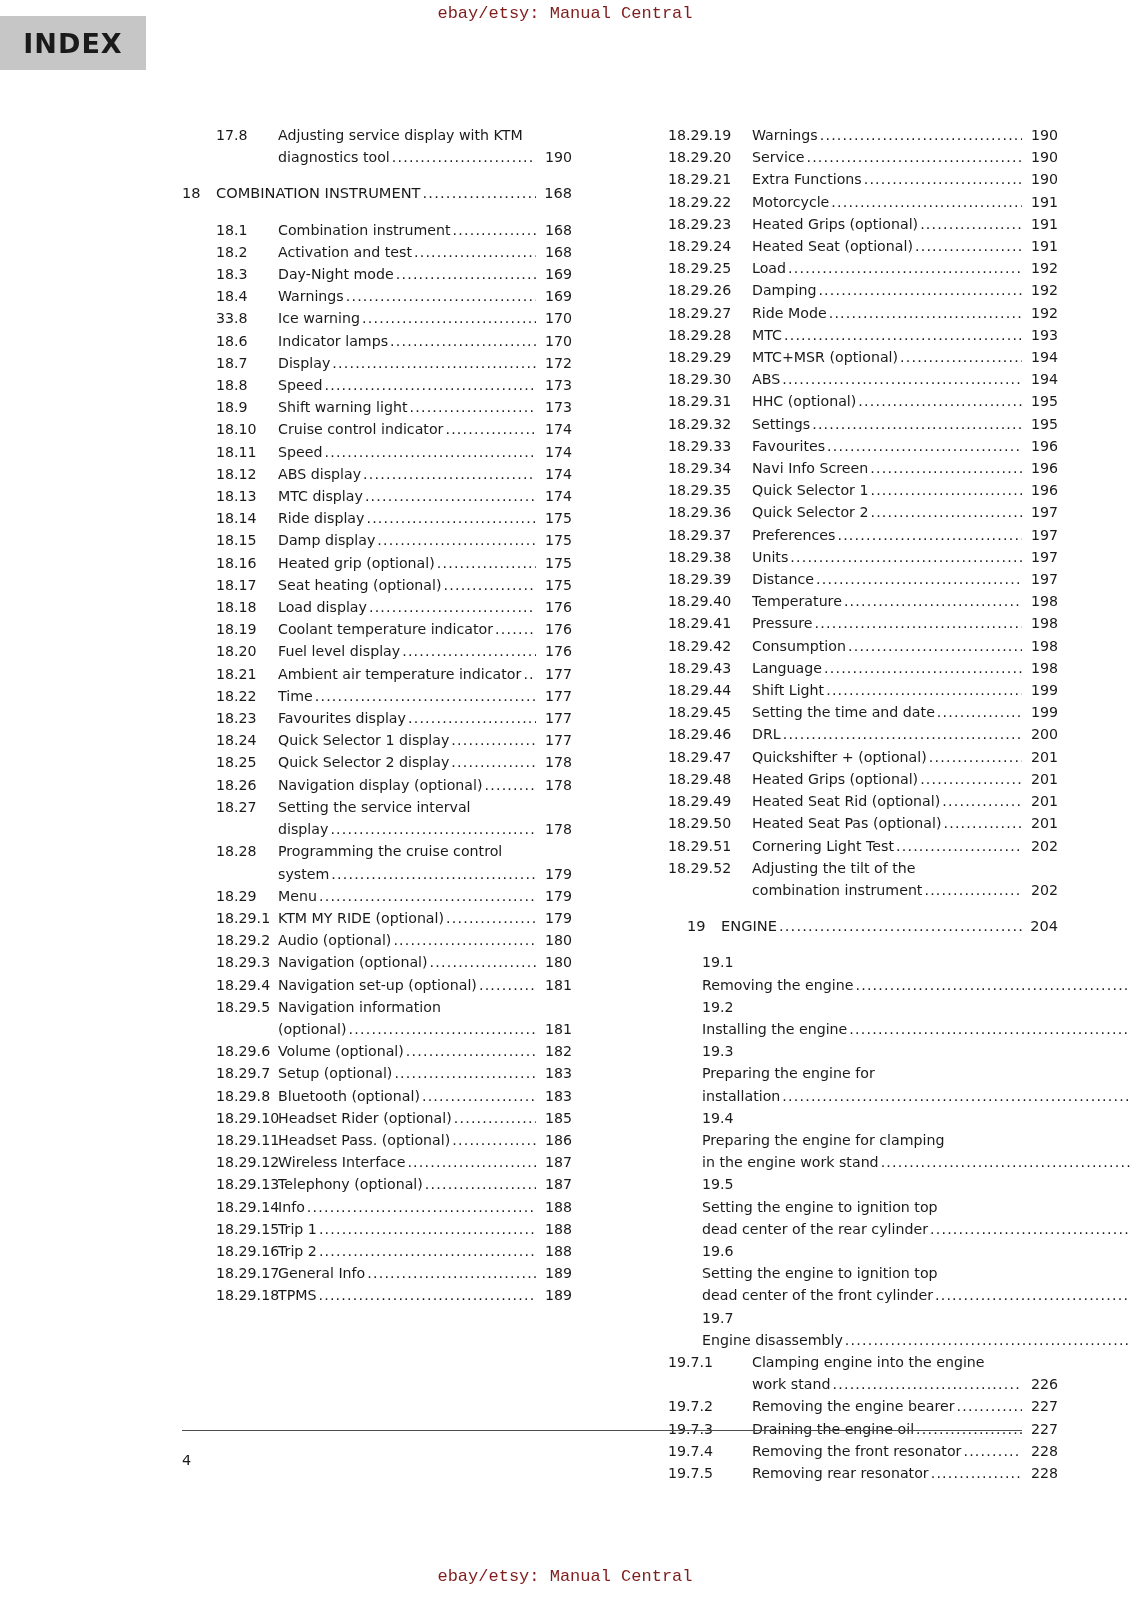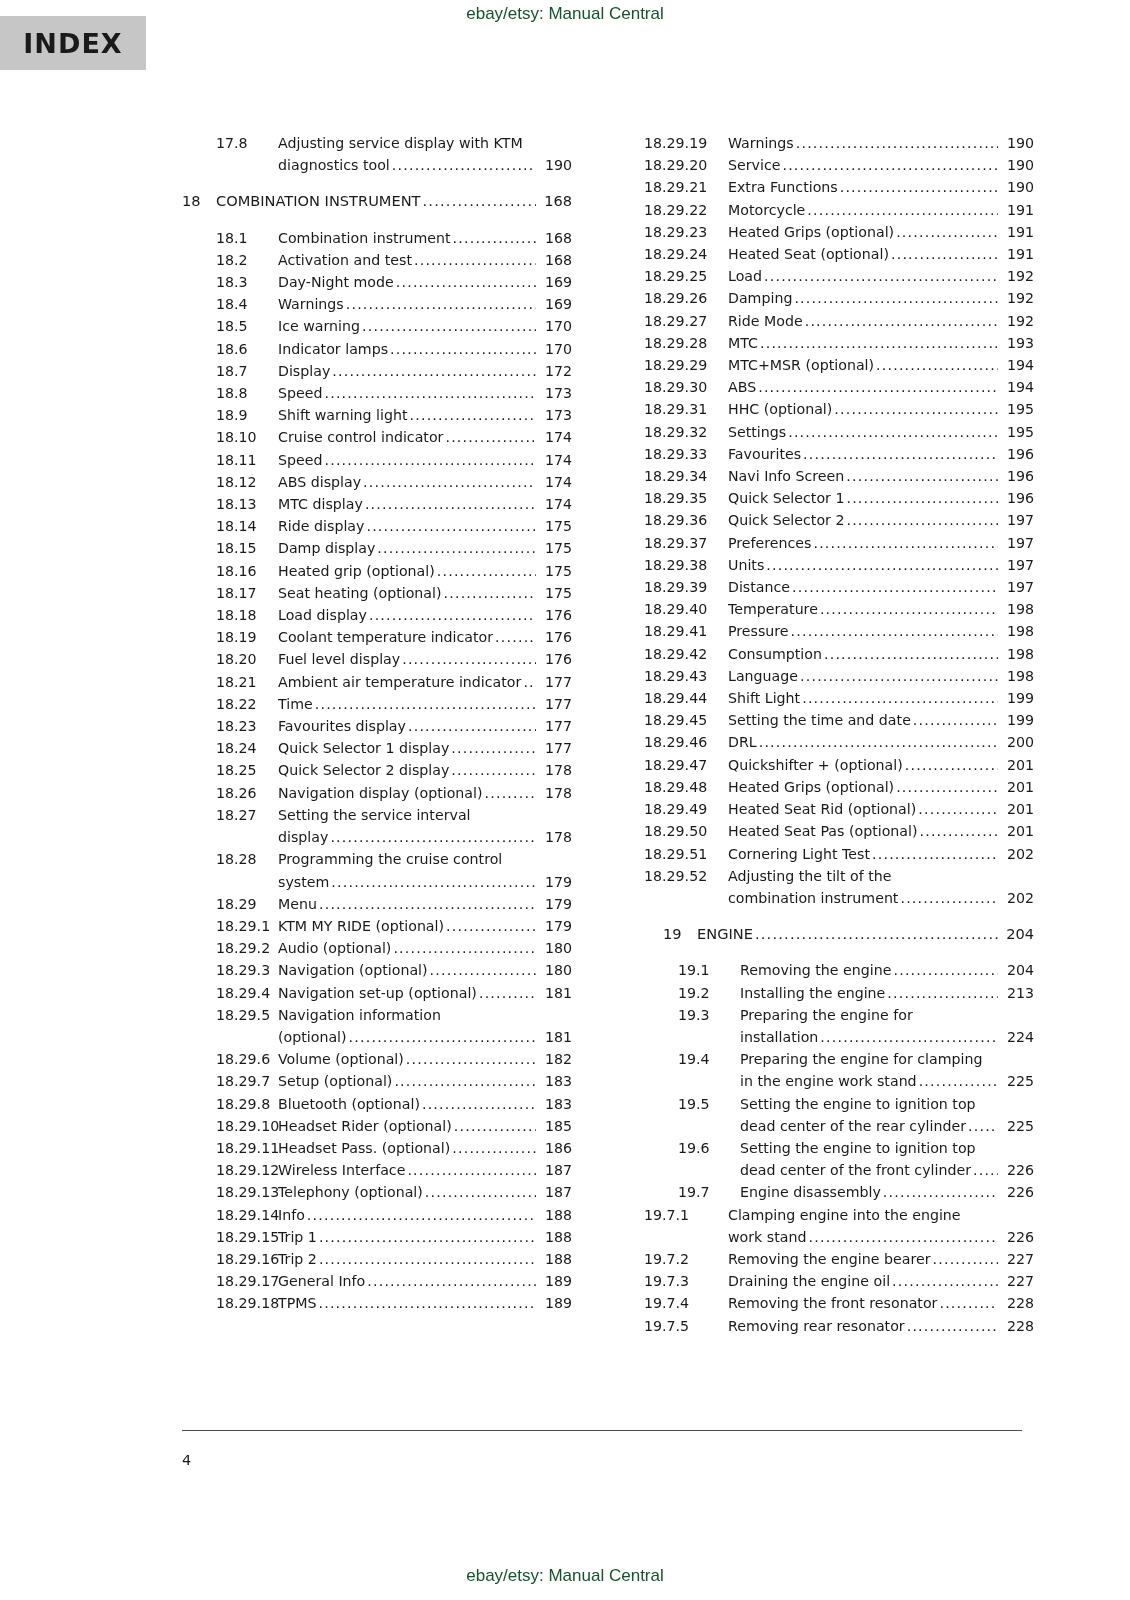--- a/index.html
+++ b/index.html
@@ -11,22 +11,22 @@
     font-family: "DejaVu Sans", sans-serif;
     color: #1a1a1a;
     position: relative;
     overflow: hidden;
   }
   .watermark-top, .watermark-bottom {
     position: absolute;
     width: 100%;
     text-align: center;
     font-size: 17px;
-    color: #14532d;
-    font-family: Liberation Sans, sans-serif;
+    color: #7f1d1d;
+    font-family: Liberation Mono, monospace;
   }
   .watermark-top { top: 4px; }
   .watermark-bottom { bottom: 14px; }
 
   .index-tab {
     position: absolute;
     left: 0;
     top: 16px;
     width: 146px;
     height: 54px;
@@ -39,25 +39,25 @@
     font-size: 27px;
     font-weight: bold;
     letter-spacing: 1px;
     color: #1a1a1a;
     font-family: "DejaVu Sans", sans-serif;
     text-align: center;
   }
 
   .columns {
     position: absolute;
-    top: 132px;
+    top: 124px;
     left: 182px;
     width: 840px;
     display: flex;
-    gap: 72px;
+    gap: 96px;
   }
   .col { width: 390px; }
 
   .toc-row {
     display: flex;
     align-items: flex-start;
     font-size: 14.2px;
     line-height: 22.2px;
     color: #1a1a1a;
   }
@@ -97,21 +97,21 @@
   .cont-line { display: flex; align-items: flex-end; }
 
   
   .lvl1 .num { width: 34px; }
   .lvl1 { font-size: 14.6px; }
   .lvl2 { padding-left: 34px; }
   .lvl2 .num { width: 62px; }
   .lvl3 { padding-left: 34px; }
   .lvl3 .num { width: 62px; }
   .rcol .lvl1 .num { width: 34px; margin-left: 19px; }
-  .rcol .lvl2 { padding-left: 34px; }
+  .rcol .lvl2 { padding-left: 34px; flex-direction: column; }
   .rcol .lvl2 .num { width: 62px; }
   .rcol .lvl3b .num { width: 84px; }
   .rcol .lvl3b { padding-left: 0; }
 
   .page-w { width: 36px; }
 
   .rule {
     position: absolute;
     left: 182px;
     top: 1430px;
@@ -198,21 +198,21 @@
         <div class="num">18.4</div>
         <div class="title-wrap">
           <div class="title-line">
             <span class="title-text">Warnings</span>
             <span class="dots"></span>
             <span class="page page-w">169</span>
           </div>
         </div>
       </div>
       <div class="toc-row lvl2">
-        <div class="num">18.5</div>
+        <div class="num">33.8</div>
         <div class="title-wrap">
           <div class="title-line">
             <span class="title-text">Ice warning</span>
             <span class="dots"></span>
             <span class="page page-w">170</span>
           </div>
         </div>
       </div>
       <div class="toc-row lvl2">
         <div class="num">18.6</div>

